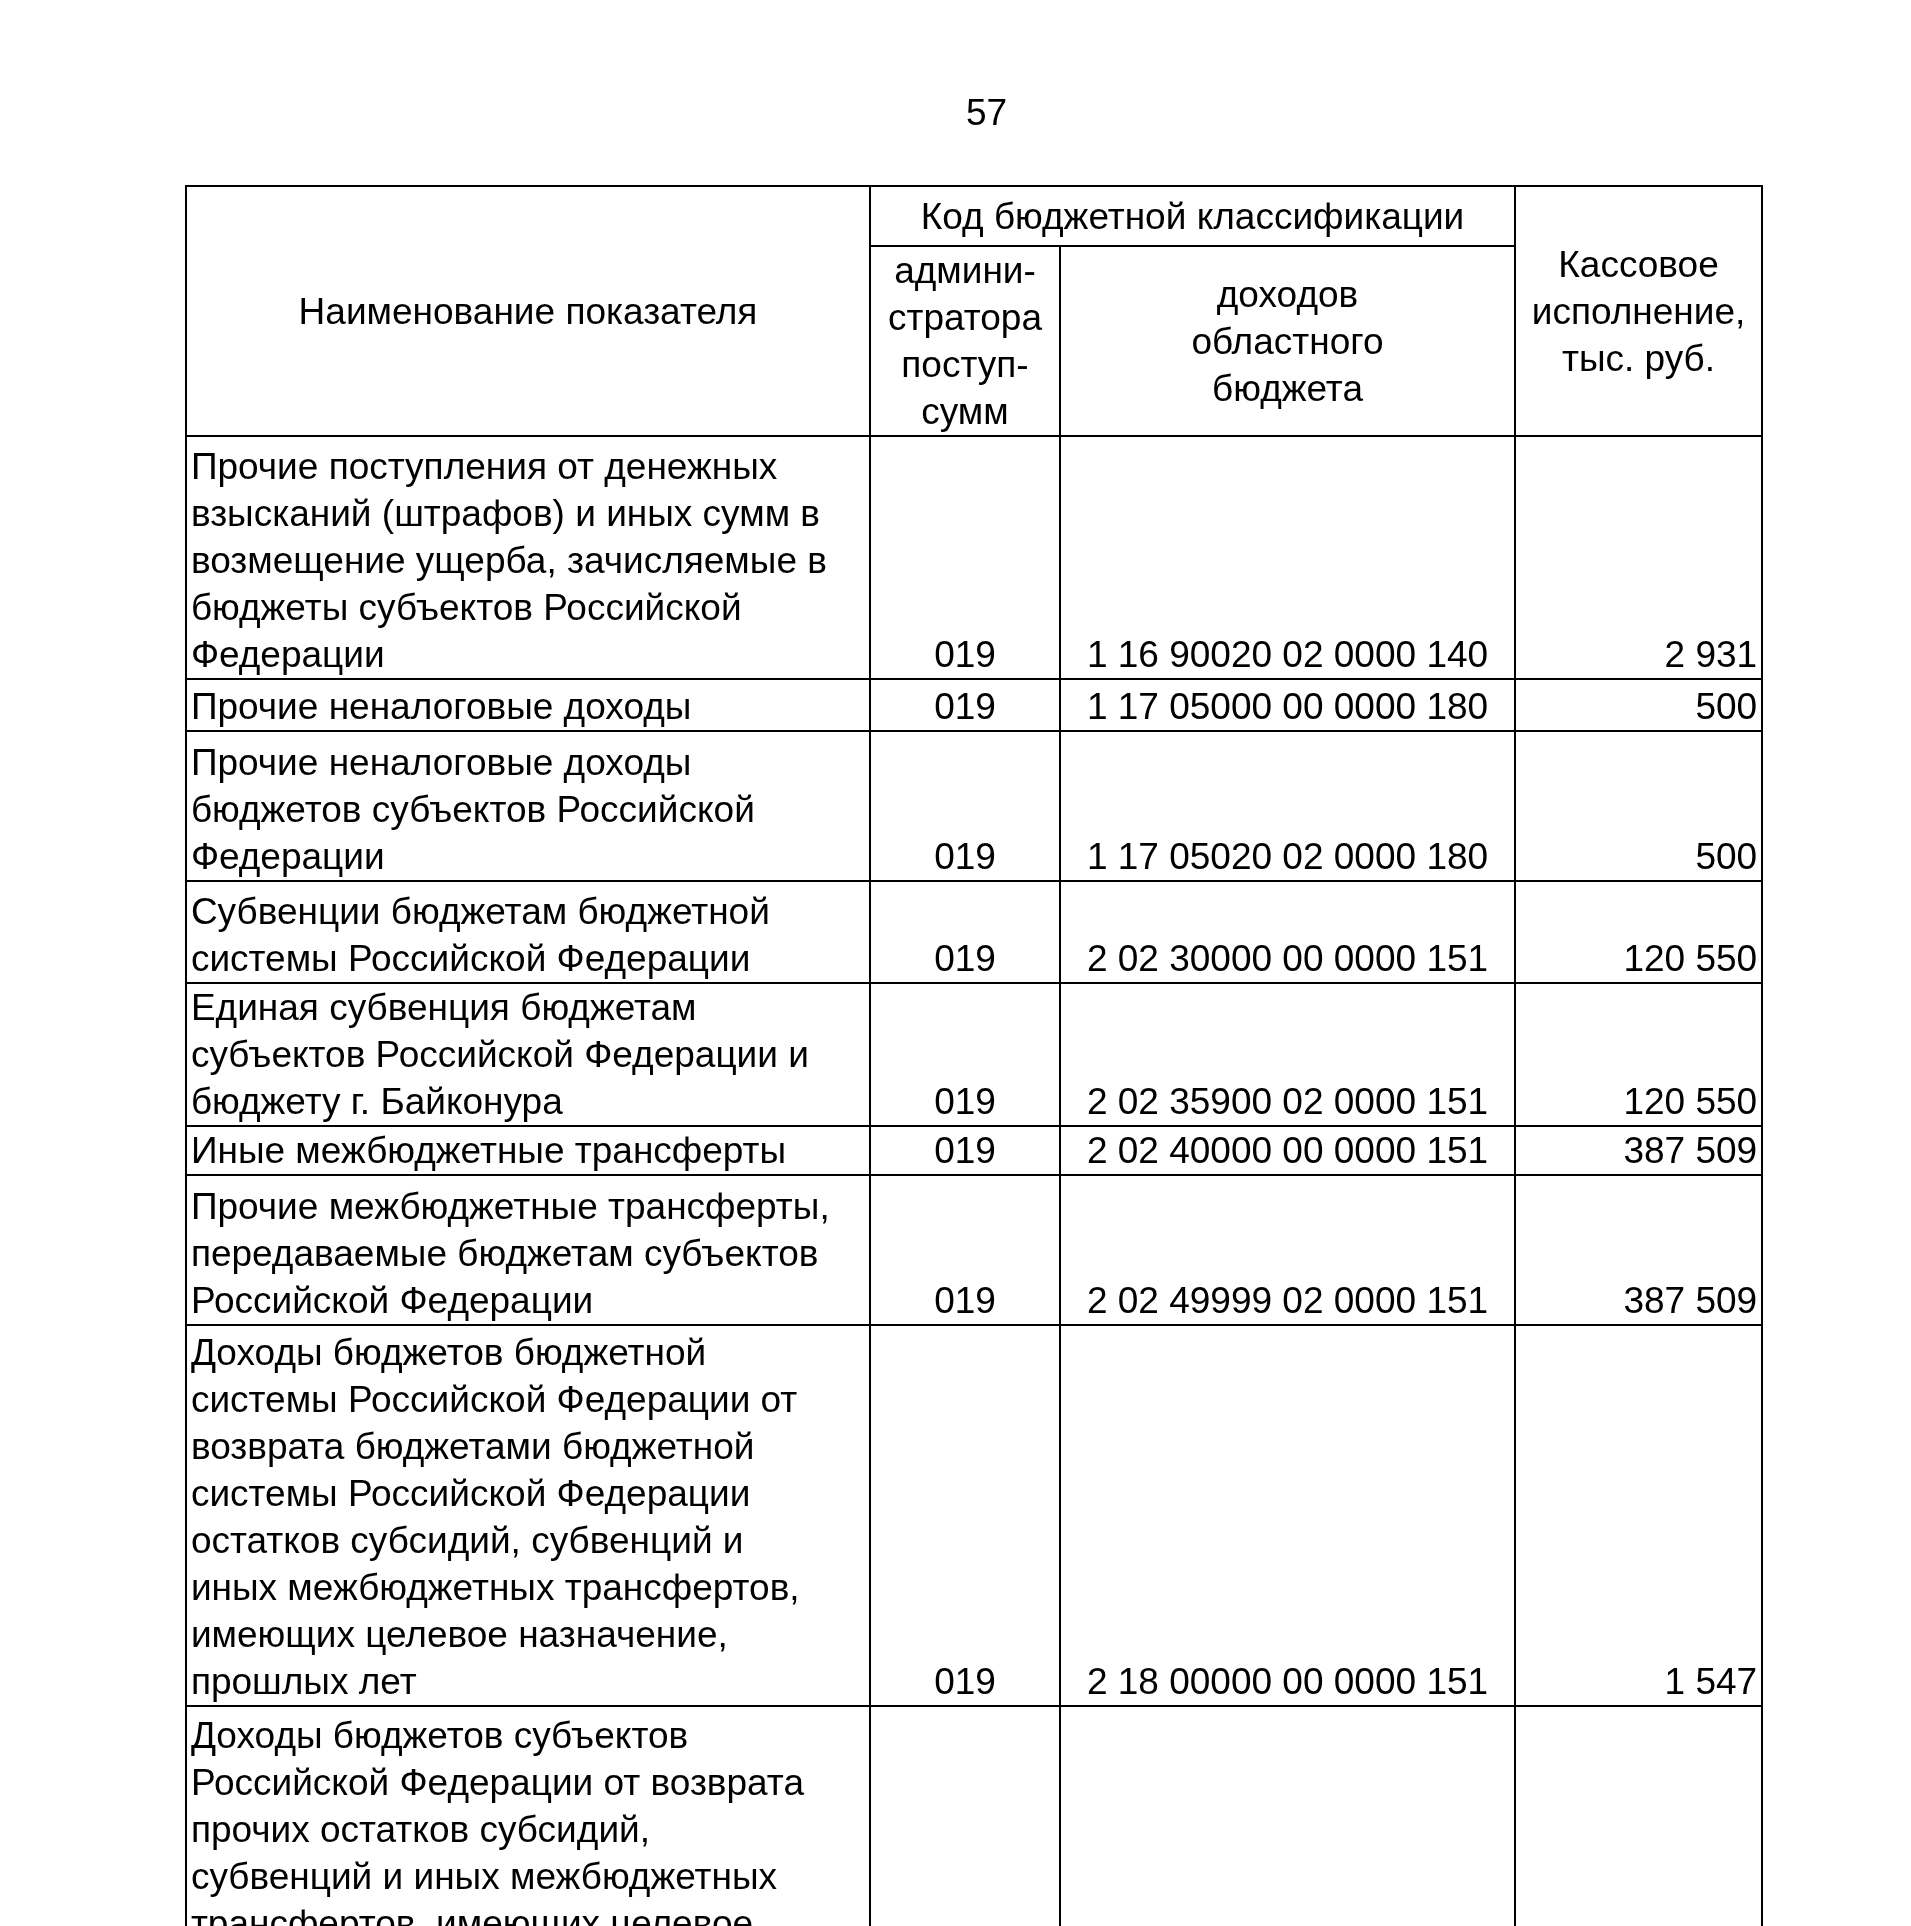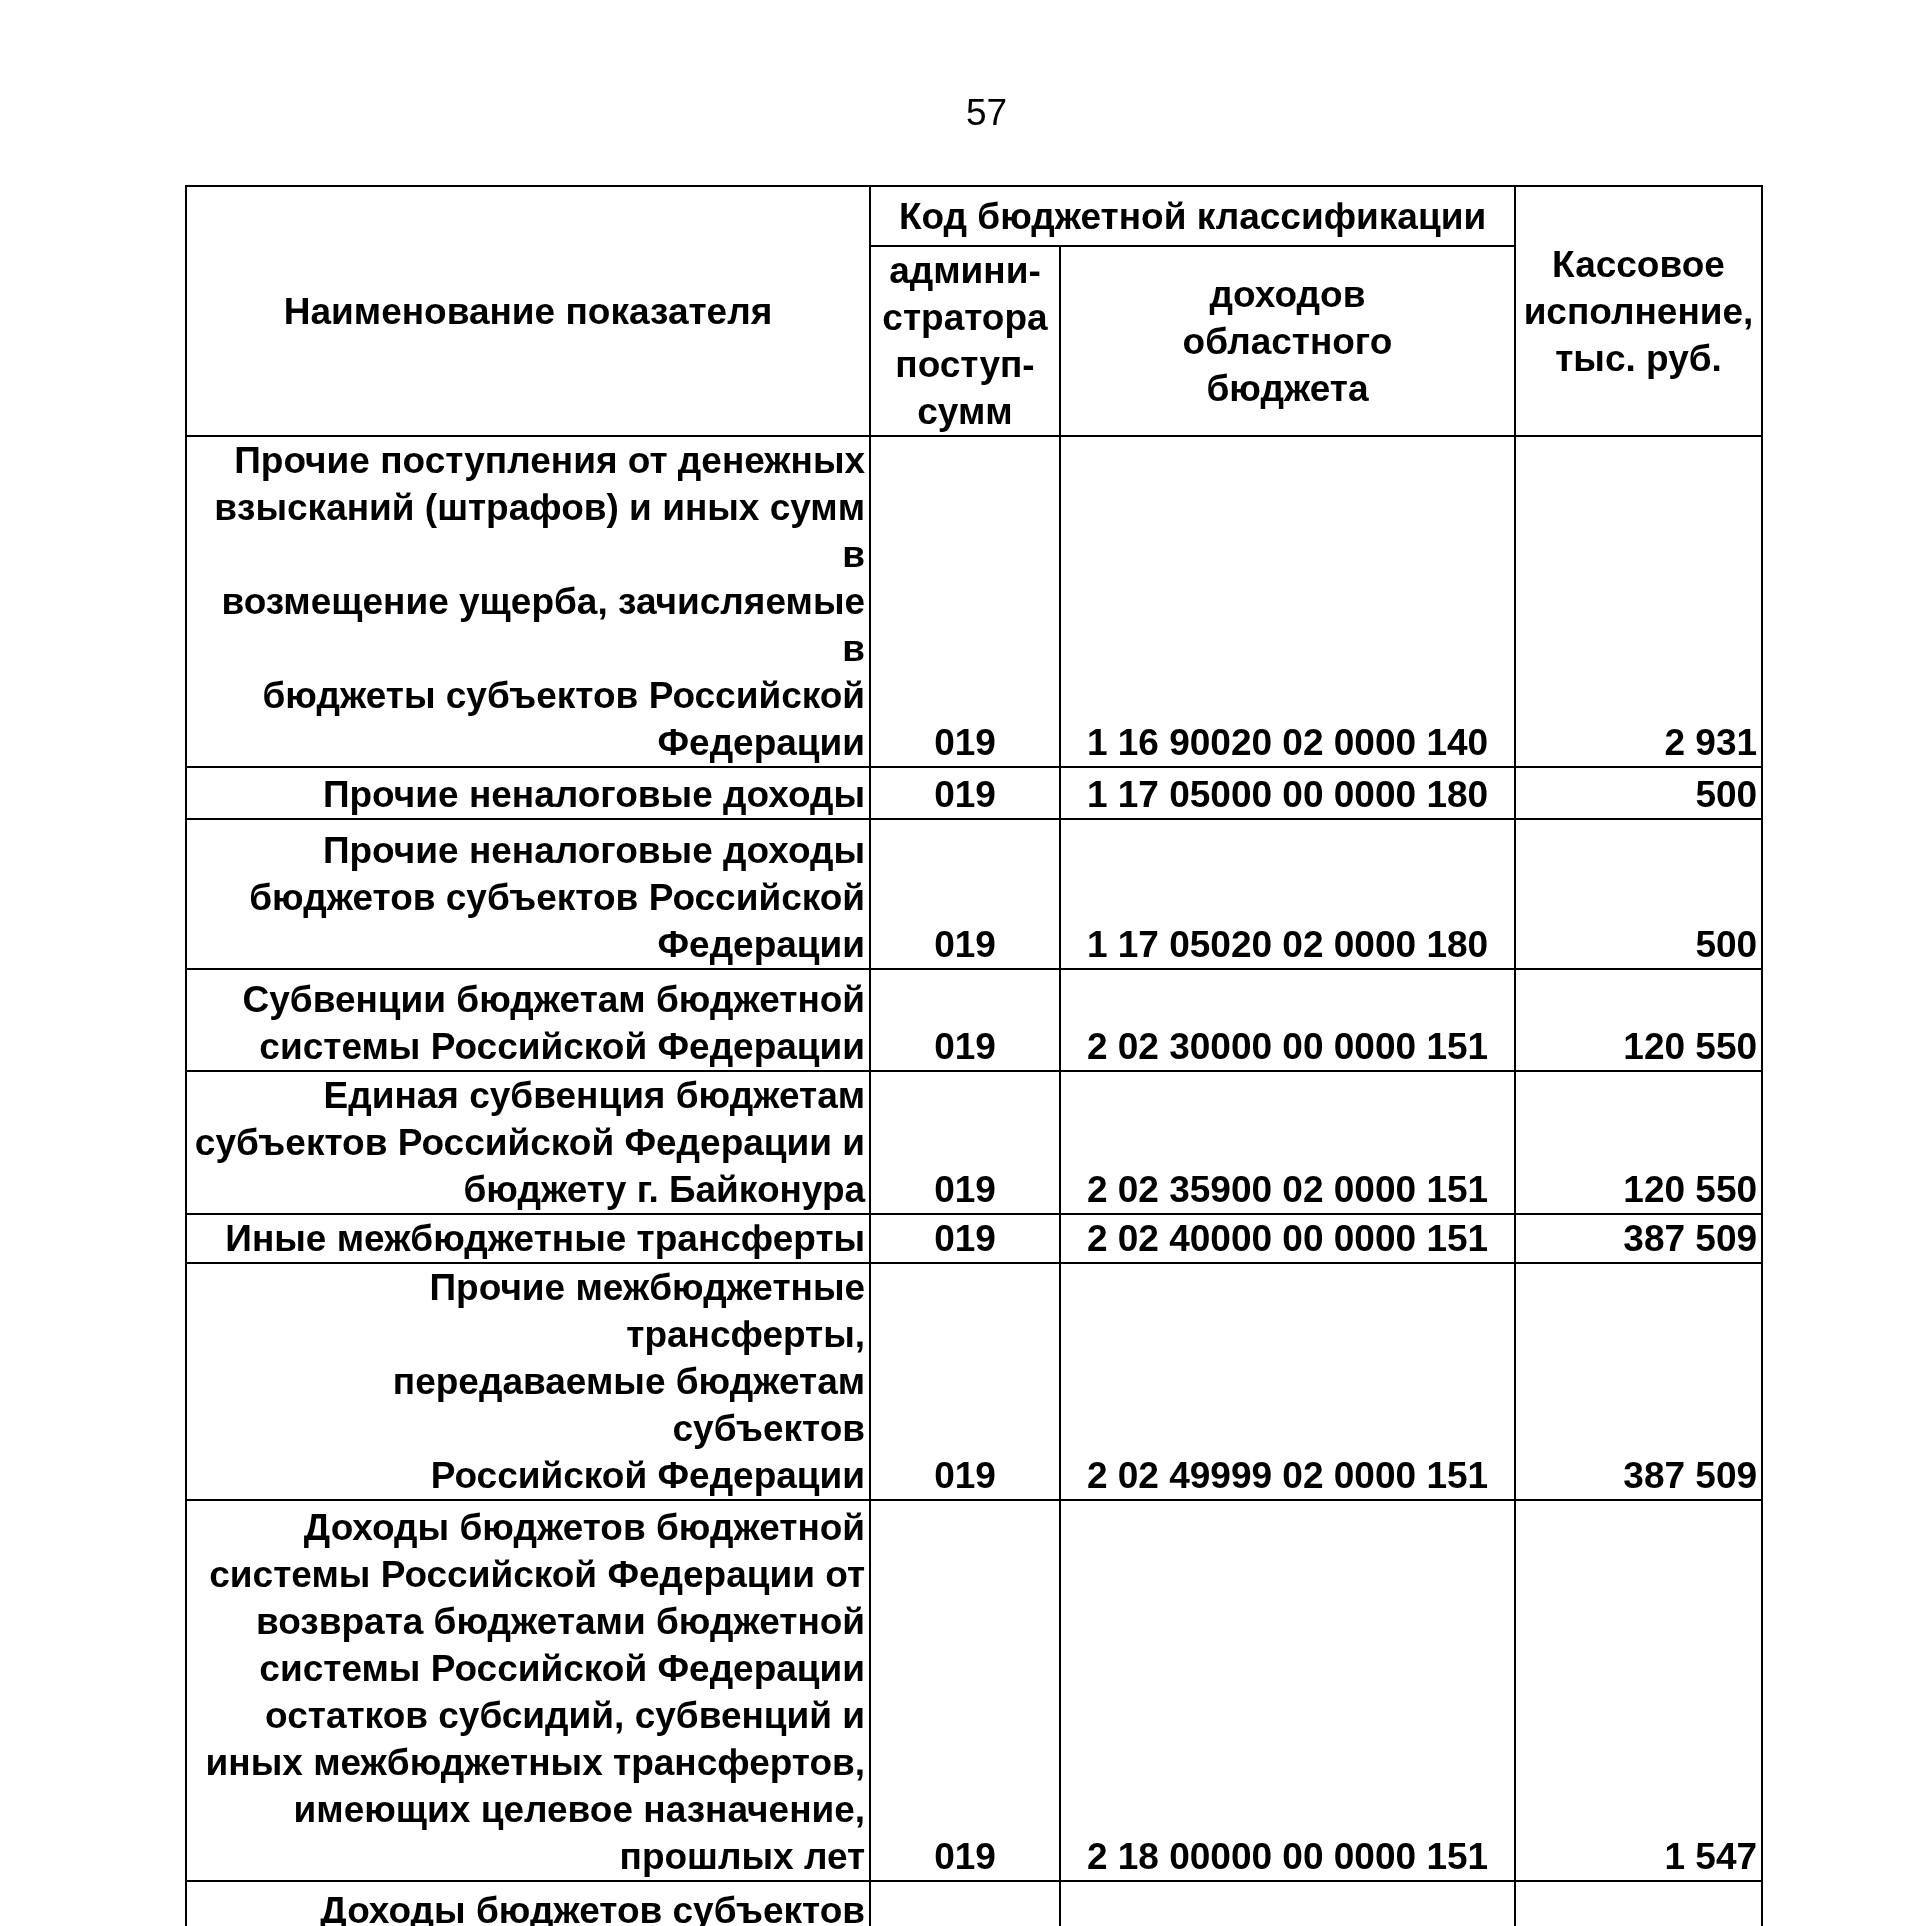--- a/index.html
+++ b/index.html
@@ -2,24 +2,24 @@
 <html style="font-size:6.2px"><head>
 <meta charset="utf-8">
 <style>
   html, body { margin:0; padding:0; background:#ffffff; }
   body { width:1911px; height:2703px; position:relative; overflow:hidden;
          font-family:"Liberation Sans", sans-serif; color:#000; }
   .page-num { position:absolute; top:92px; left:0; width:1911px; text-align:center;
               font-size:37px;padding-left:31px; }
   table { position:absolute; left:185px; top:185px; width:1575px;
           border-collapse:collapse; table-layout:fixed; font-size:37px; line-height:47px; }
-  td, th { border:2.3px solid #000; padding:0 3.9px; vertical-align:bottom; font-weight:bold; }
+  td, th { border:2.3px solid #000; padding:0 3.9px; vertical-align:bottom; font-weight:normal; }
   th { text-align:center; vertical-align:middle; }
   col.c1 { width:684px; } col.c2 { width:190px; } col.c3 { width:455px; } col.c4 { width:247px; }
-  td.name { text-align:right; white-space:pre-line; }
+  td.name { text-align:left; white-space:pre-line; }
   td.adm { text-align:center; }
   td.code { text-align:center; white-space:nowrap; }
   td.val { text-align:right; white-space:nowrap; }
 </style>
 </head>
 <body>
 
 <div class="page-num">57</div>
 
 <table>

